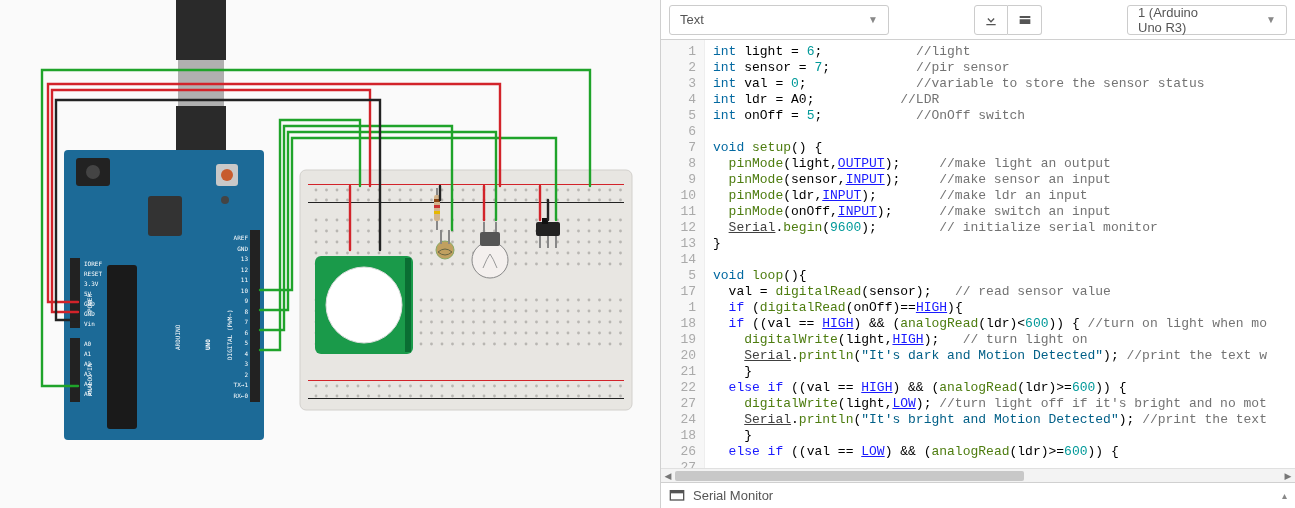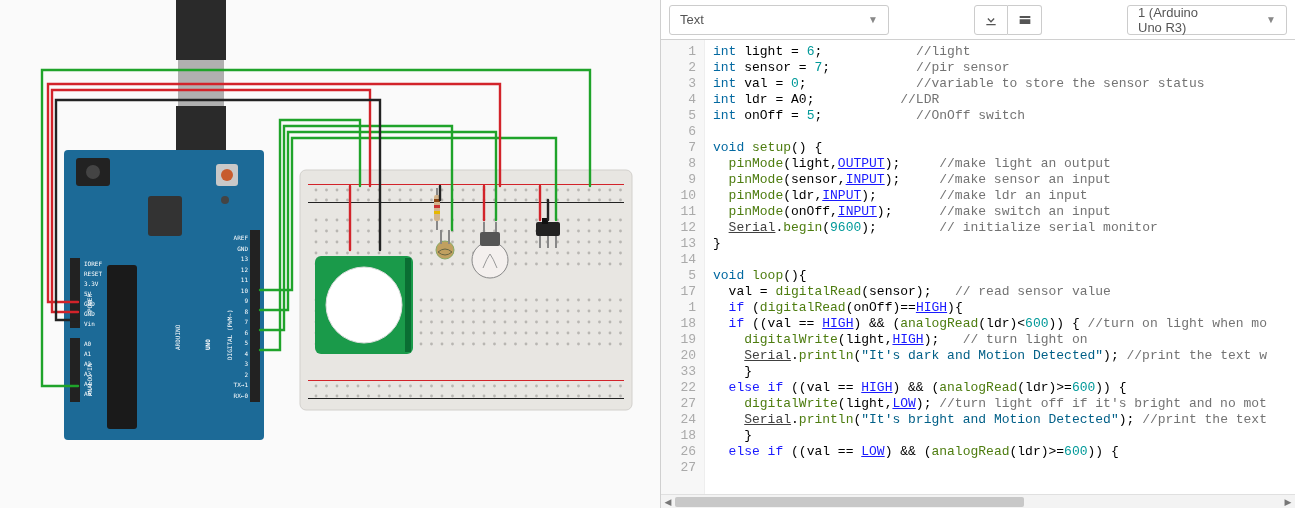--- a/index.html
+++ b/index.html
@@ -774,29 +774,37 @@
         <div>11</div>
         <div>12</div>
         <div>13</div>
         <div>14</div>
         <div>5</div>
         <div>17</div>
         <div>1</div>
         <div>18</div>
         <div>19</div>
         <div>20</div>
-        <div>33</div>
+        <div>21</div>
         <div>22</div>
         <div>27</div>
         <div>24</div>
         <div>18</div>
         <div>26</div>
         <div>27</div>
       </div>
     <div class="code-body" id="code-body"><span class="code-line"><span class="type">int </span><span>light = </span><span class="num">6</span><span>;            </span><span class="com">//light</span></span><span class="code-line"><span class="type">int </span><span>sensor = </span><span class="num">7</span><span>;           </span><span class="com">//pir sensor</span></span><span class="code-line"><span class="type">int </span><span>val = </span><span class="num">0</span><span>;              </span><span class="com">//variable to store the sensor status</span></span><span class="code-line"><span class="type">int </span><span>ldr = A0;           </span><span class="com">//LDR</span></span><span class="code-line"><span class="type">int </span><span>onOff = </span><span class="num">5</span><span>;            </span><span class="com">//OnOff switch</span></span><span class="code-line"><span> </span></span><span class="code-line"><span class="type">void </span><span class="fn">setup</span><span>() {</span></span><span class="code-line"><span>  </span><span class="fn">pinMode</span><span>(light,</span><span class="const">OUTPUT</span><span>);     </span><span class="com">//make light an output</span></span><span class="code-line"><span>  </span><span class="fn">pinMode</span><span>(sensor,</span><span class="const">INPUT</span><span>);     </span><span class="com">//make sensor an input</span></span><span class="code-line"><span>  </span><span class="fn">pinMode</span><span>(ldr,</span><span class="const">INPUT</span><span>);        </span><span class="com">//make ldr an input</span></span><span class="code-line"><span>  </span><span class="fn">pinMode</span><span>(onOff,</span><span class="const">INPUT</span><span>);      </span><span class="com">//make switch an input</span></span><span class="code-line"><span>  </span><span class="sys">Serial</span><span>.</span><span class="fn">begin</span><span>(</span><span class="num">9600</span><span>);        </span><span class="com">// initialize serial monitor</span></span><span class="code-line"><span>}</span></span><span class="code-line"><span> </span></span><span class="code-line"><span class="type">void </span><span class="fn">loop</span><span>(){</span></span><span class="code-line"><span>  val = </span><span class="fn">digitalRead</span><span>(sensor);   </span><span class="com">// read sensor value</span></span><span class="code-line"><span>  </span><span class="kw">if </span><span>(</span><span class="fn">digitalRead</span><span>(onOff)==</span><span class="const">HIGH</span><span>){</span></span><span class="code-line"><span>  </span><span class="kw">if </span><span>((val == </span><span class="const">HIGH</span><span>) &amp;&amp; (</span><span class="fn">analogRead</span><span>(ldr)&lt;</span><span class="num">600</span><span>)) { </span><span class="com">//turn on light when mo</span></span><span class="code-line"><span>    </span><span class="fn">digitalWrite</span><span>(light,</span><span class="const">HIGH</span><span>);   </span><span class="com">// turn light on</span></span><span class="code-line"><span>    </span><span class="sys">Serial</span><span>.</span><span class="fn">println</span><span>(</span><span class="str">"It's dark and Motion Detected"</span><span>); </span><span class="com">//print the text w</span></span><span class="code-line"><span>    }</span></span><span class="code-line"><span>  </span><span class="kw">else if </span><span>((val == </span><span class="const">HIGH</span><span>) &amp;&amp; (</span><span class="fn">analogRead</span><span>(ldr)&gt;=</span><span class="num">600</span><span>)) {</span></span><span class="code-line"><span>    </span><span class="fn">digitalWrite</span><span>(light,</span><span class="const">LOW</span><span>); </span><span class="com">//turn light off if it's bright and no mot</span></span><span class="code-line"><span>    </span><span class="sys">Serial</span><span>.</span><span class="fn">println</span><span>(</span><span class="str">"It's bright and Motion Detected"</span><span>); </span><span class="com">//print the text</span></span><span class="code-line"><span>    }</span></span><span class="code-line"><span>  </span><span class="kw">else if </span><span>((val == </span><span class="const">LOW</span><span>) &amp;&amp; (</span><span class="fn">analogRead</span><span>(ldr)&gt;=</span><span class="num">600</span><span>)) {</span></span><span class="code-line"><span> </span></span></div>
   </div>
   <div class="hscroll">
     <div class="arrow">◀</div>
     <div class="thumb"></div>
     <div class="arrow right">▶</div>
   </div>
 
+  <div class="serial-bar">
+    <svg viewBox="0 0 24 20">
+      <rect x="2" y="2" width="20" height="14" fill="none" stroke="#555" stroke-width="2"></rect>
+      <rect x="2" y="2" width="20" height="4" fill="#555"></rect>
+    </svg>
+    <span>Serial Monitor</span>
+    <span class="caret-up">▴</span>
+  </div>
 </div>
 
 </body></html>

